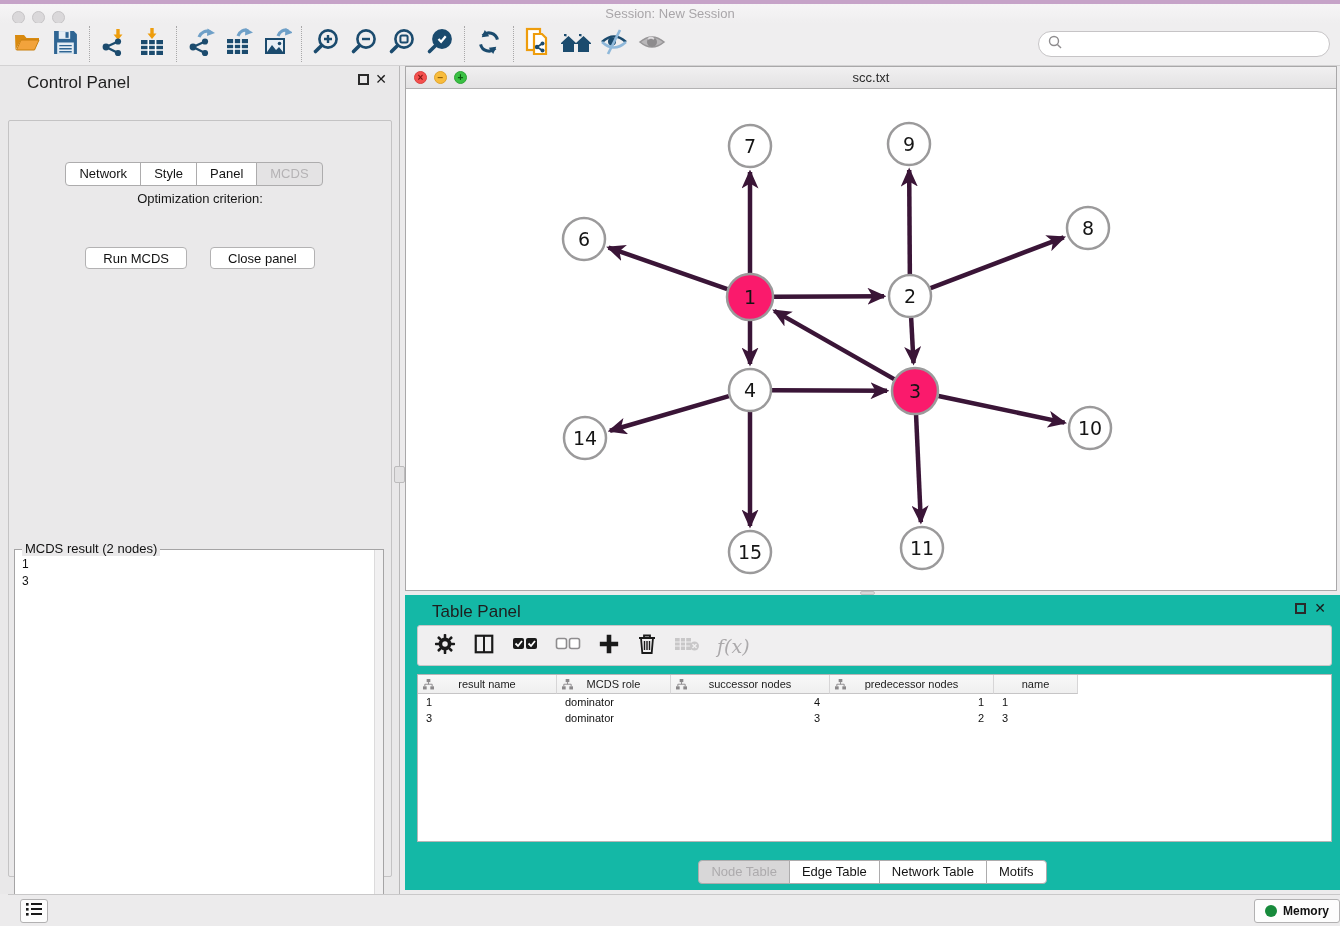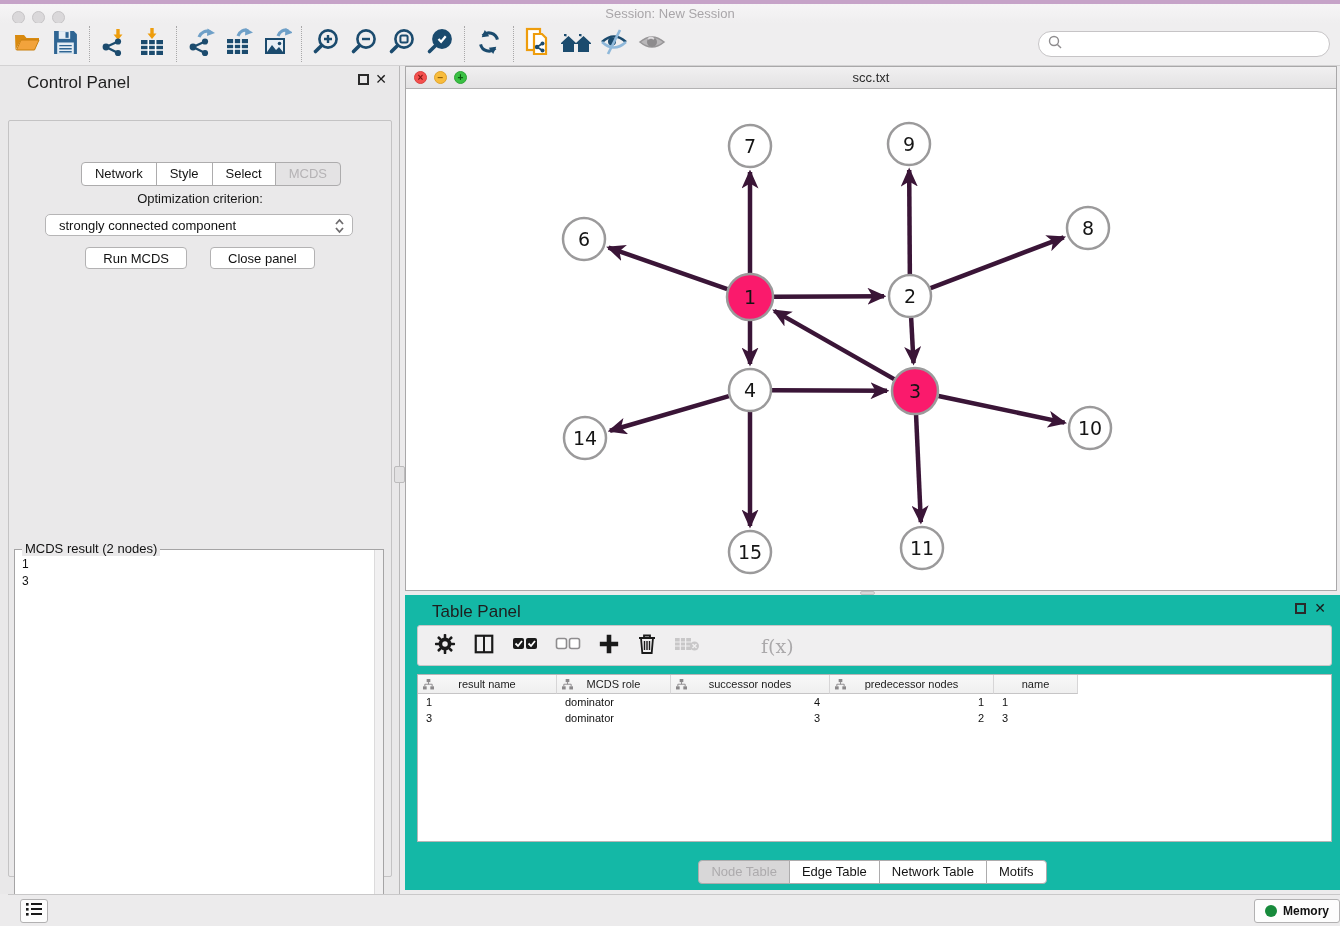--- a/index.html
+++ b/index.html
@@ -35,21 +35,21 @@
     font-size:13px; background:transparent; font-family:inherit; }
 
   
   .control-panel { left:0; top:66px; width:400px; height:828px; background:#E9E8E9;
     border-right:1px solid #B9B8B9; }
   .panel-head { height:28px; position:relative; }
   .panel-head .ph-title { position:absolute; left:11px; top:7px; font-size:17px; color:#1E1E1E;margin-left:16px; }
   .float-box { position:absolute; top:8px; width:11px; height:11px;
     border:2px solid #2A2A2A; background:transparent; }
   .close-x { position:absolute; top:5px; font-size:14px; font-weight:bold; color:#1A1A1A; }
-  .cp-tabs { position:absolute; left:17px; top:96px; width:388px; display:flex;
+  .cp-tabs { position:absolute; left:0; top:96px; width:388px; display:flex;
     justify-content:center; z-index:3;align-items:center; }
   .tab { background:#fff; border:1px solid #ADACAD; padding:3px 13px 4px;
     font-size:13px; color:#141414; margin-left:-1px; cursor:default; }
   .tab:first-child { border-radius:4px 0 0 4px; margin-left:0; }
   .tab:last-child { border-radius:0 4px 4px 0; }
   .tab.active { background:#E4E3E4; color:#B5B3B5; }
   .cp-body { position:absolute; left:8px; top:54px; width:384px; height:757px;
     border:1px solid #C4C3C4; background:#EAE9EA; border-radius:2px; }
   .opt-label { position:absolute; left:0; top:70px; width:100%; text-align:center;
     font-size:13px; color:#161616; }
@@ -90,22 +90,22 @@
   .h-handle { position:absolute; left:860px; top:591px; width:15px; height:4px;
     background:#D8D7D8; border:1px solid #C0BFC0; border-radius:2px; z-index:5; }
 
   
   .table-panel { left:405px; top:595px; width:935px; height:295px; background:#14b8a6; }
   .tp-toolbar { position:absolute; left:12px; top:30px; width:915px; height:41px;
     border:1px solid #C7C6C7; border-radius:3px; background:#F0EFF0;
     display:flex; align-items:center; gap:17px; padding-left:16px; }
   .tp-icon { display:flex; align-items:center; justify-content:center; }
   .tp-icon.disabled { opacity:.55; }
-  .fx { font-family:"DejaVu Serif","Liberation Serif",serif; 
-    font-size:19px; color:#ABA9AB;margin-left:44px; }
+  .fx { font-family:"DejaVu Serif","Liberation Serif",serif; font-style:italic;
+    font-size:19px; color:#ABA9AB; }
   .node-table { position:absolute; left:12px; top:79px; width:915px; height:168px;
     background:#fff; border:1px solid #B7B6B7; overflow:hidden; }
   .nt-header { display:flex; height:19px; }
   .nt-hcell { position:relative; background:linear-gradient(#F8F8F8,#EFEFEF);
     border-right:1px solid #D7D6D7; border-bottom:1px solid #C6C5C6;
     font-size:11px; color:#1C1C1C; display:flex; align-items:center;
     justify-content:center; }
   .nt-hicon { position:absolute; left:5px; top:4px; }
   .nt-row { display:flex; height:16px; font-size:11px; color:#111; }
   .nt-cell { padding-top:2px; }
@@ -332,34 +332,25 @@
 
 <div class="abs control-panel">
   <div class="panel-head">
     <span class="ph-title">Control Panel</span>
     <span class="float-box" style="right:30px;"></span>
     <span class="close-x" style="right:12px;">✕</span>
   </div>
   <div class="cp-tabs">
     <span class="tab">Network</span>
     <span class="tab">Style</span>
-    <span class="tab">Select</span>
+    <span class="tab">Panel</span>
     <span class="tab active">MCDS</span>
   </div>
   <div class="cp-body">
     <div class="opt-label">Optimization criterion:</div>
-    <div class="dropdown">
-      <span>strongly connected component</span>
-      <span class="dd-stepper">
-        <svg width="13" height="18" viewBox="0 0 13 18">
-            <path d="M3 7l3.5-4L10 7" stroke="#6E6C6E" stroke-width="1.8" fill="none"></path>
-            <path d="M3 11l3.5 4 3.5-4" stroke="#6E6C6E" stroke-width="1.8" fill="none"></path>
-          </svg>
-      </span>
-    </div>
     <div class="btn-row">
       <span class="pbtn">Run MCDS</span>
       <span class="pbtn">Close panel</span>
     </div>
     <div class="result-box">
       <span class="result-legend">MCDS result (2 nodes)</span>
       <div class="result-lines">
         <div>1</div>
         <div>3</div>
       </div>

